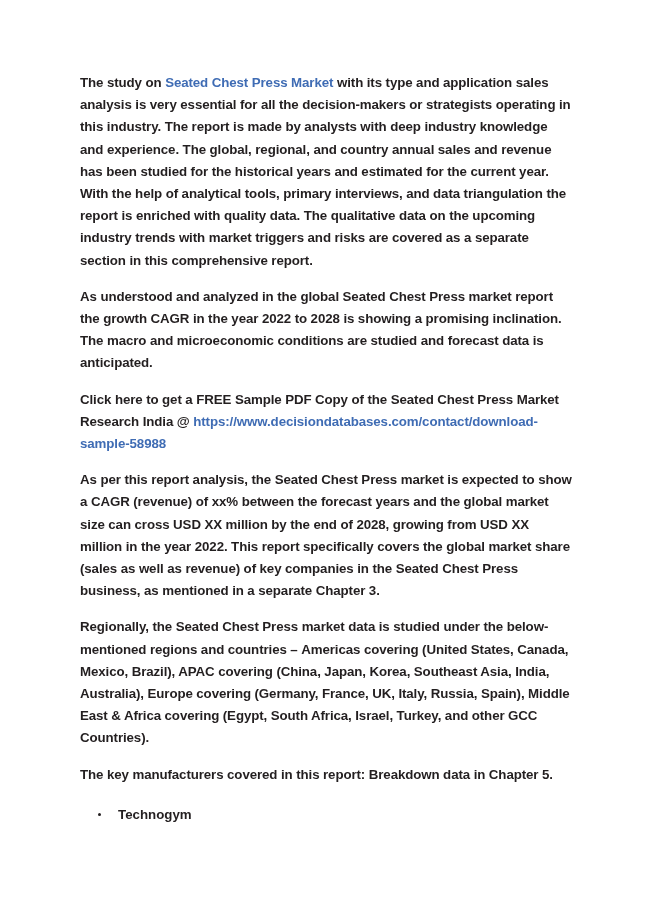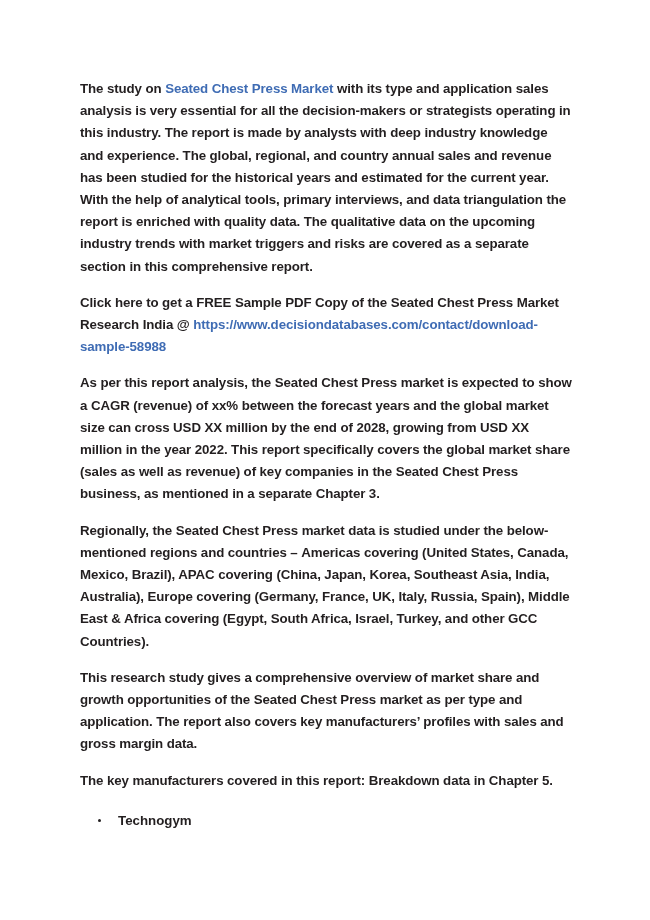--- a/index.html
+++ b/index.html
@@ -13,21 +13,20 @@
     font-family: "Liberation Sans", sans-serif;
     color: #231f20;
     overflow: hidden;
   }
   .page {
     position: relative;
     width: 650px;
     height: 900px;
     background: #ffffff;
     box-sizing: border-box;
-    margin-top: 6px;
   }
   .content {
     position: absolute;
     left: 80px;
     top: 72px;
     width: 492px;
   }
   p.para {
     margin: 0 0 14px 0;
     font-size: 13.3px;
@@ -78,28 +77,28 @@
   }
 </style>
 </head>
 <body>
 
 <div class="page">
   <div class="content">
 
     <p class="para"><span>The study on </span><span class="link">Seated Chest Press Market</span><span> with its type and application sales analysis is very essential for all the decision-makers or strategists operating in this industry. The report is made by analysts with deep industry knowledge and experience. The global, regional, and country annual sales and revenue has been studied for the historical years and estimated for the current year. With the help of analytical tools, primary interviews, and data triangulation the report is enriched with quality data. The qualitative data on the upcoming industry trends with market triggers and risks are covered as a separate section in this comprehensive report.</span></p>
 
+    <p class="para">As understood and analyzed in the global Seated Chest Press market report the growth CAGR in the year 2022 to 2028 is showing a promising inclination. The macro and microeconomic conditions are studied and forecast data is anticipated.</p>
 
     <p class="para bold-para"><span>Click here to get a FREE Sample PDF Copy of the Seated Chest Press Market Research India @ </span><span class="link-plain">https://www.decisiondatabases.com/contact/download-sample-58988</span></p>
 
     <p class="para">As per this report analysis, the Seated Chest Press market is expected to show a CAGR (revenue) of xx% between the forecast years and the global market size can cross USD XX million by the end of 2028, growing from USD XX million in the year 2022. This report specifically covers the global market share (sales as well as revenue) of key companies in the Seated Chest Press business, as mentioned in a separate Chapter 3.</p>
 
     <p class="para"><span>Regionally, the Seated Chest Press market data is studied under the below-mentioned regions and countries – </span><span class="b">Americas covering (United States, Canada, Mexico, Brazil), APAC covering (China, Japan, Korea, Southeast Asia, India, Australia), Europe covering (Germany, France, UK, Italy, Russia, Spain), Middle East &amp; Africa covering (Egypt, South Africa, Israel, Turkey, and other GCC Countries).</span></p>
 
-    <p class="para">This research study gives a comprehensive overview of market share and growth opportunities of the Seated Chest Press market as per type and application. The report also covers key manufacturers’ profiles with sales and gross margin data.</p>
 
     <p class="para bold-para">The key manufacturers covered in this report: Breakdown data in Chapter 5.</p>
 
     <ul class="bullets">
       <li><span class="dot"></span><span>Technogym</span></li>
     </ul>
 
   </div>
 </div>
 

